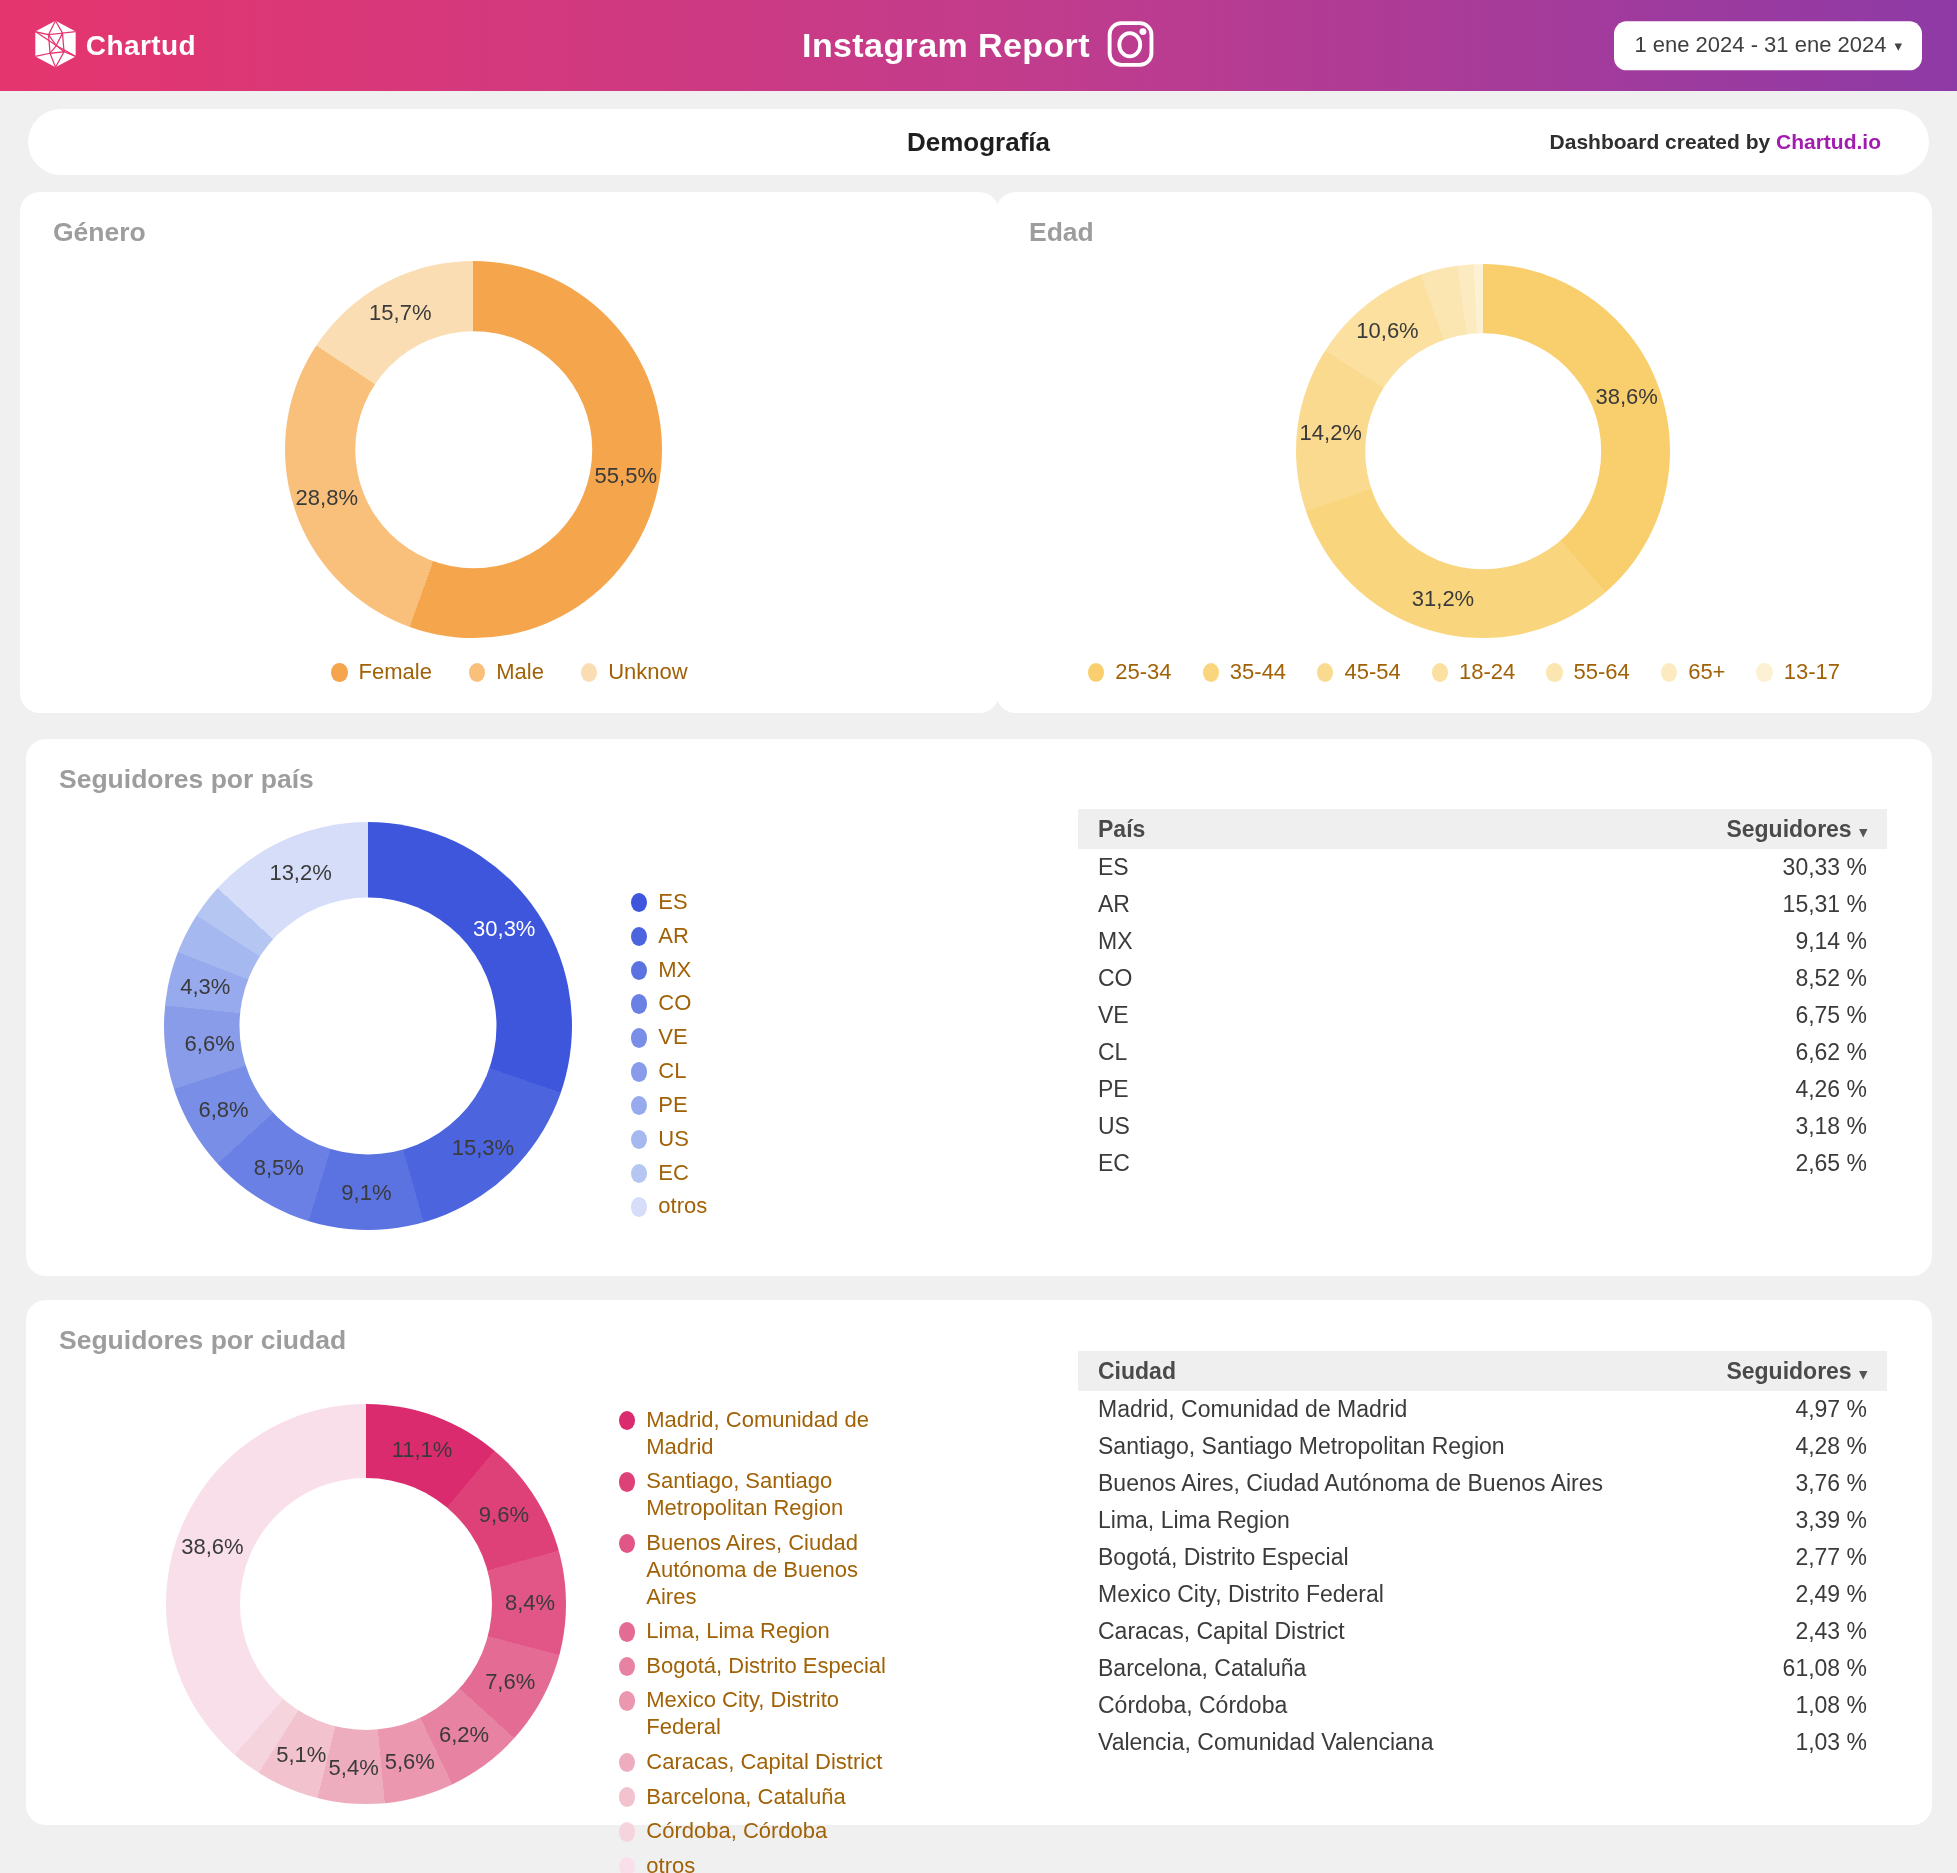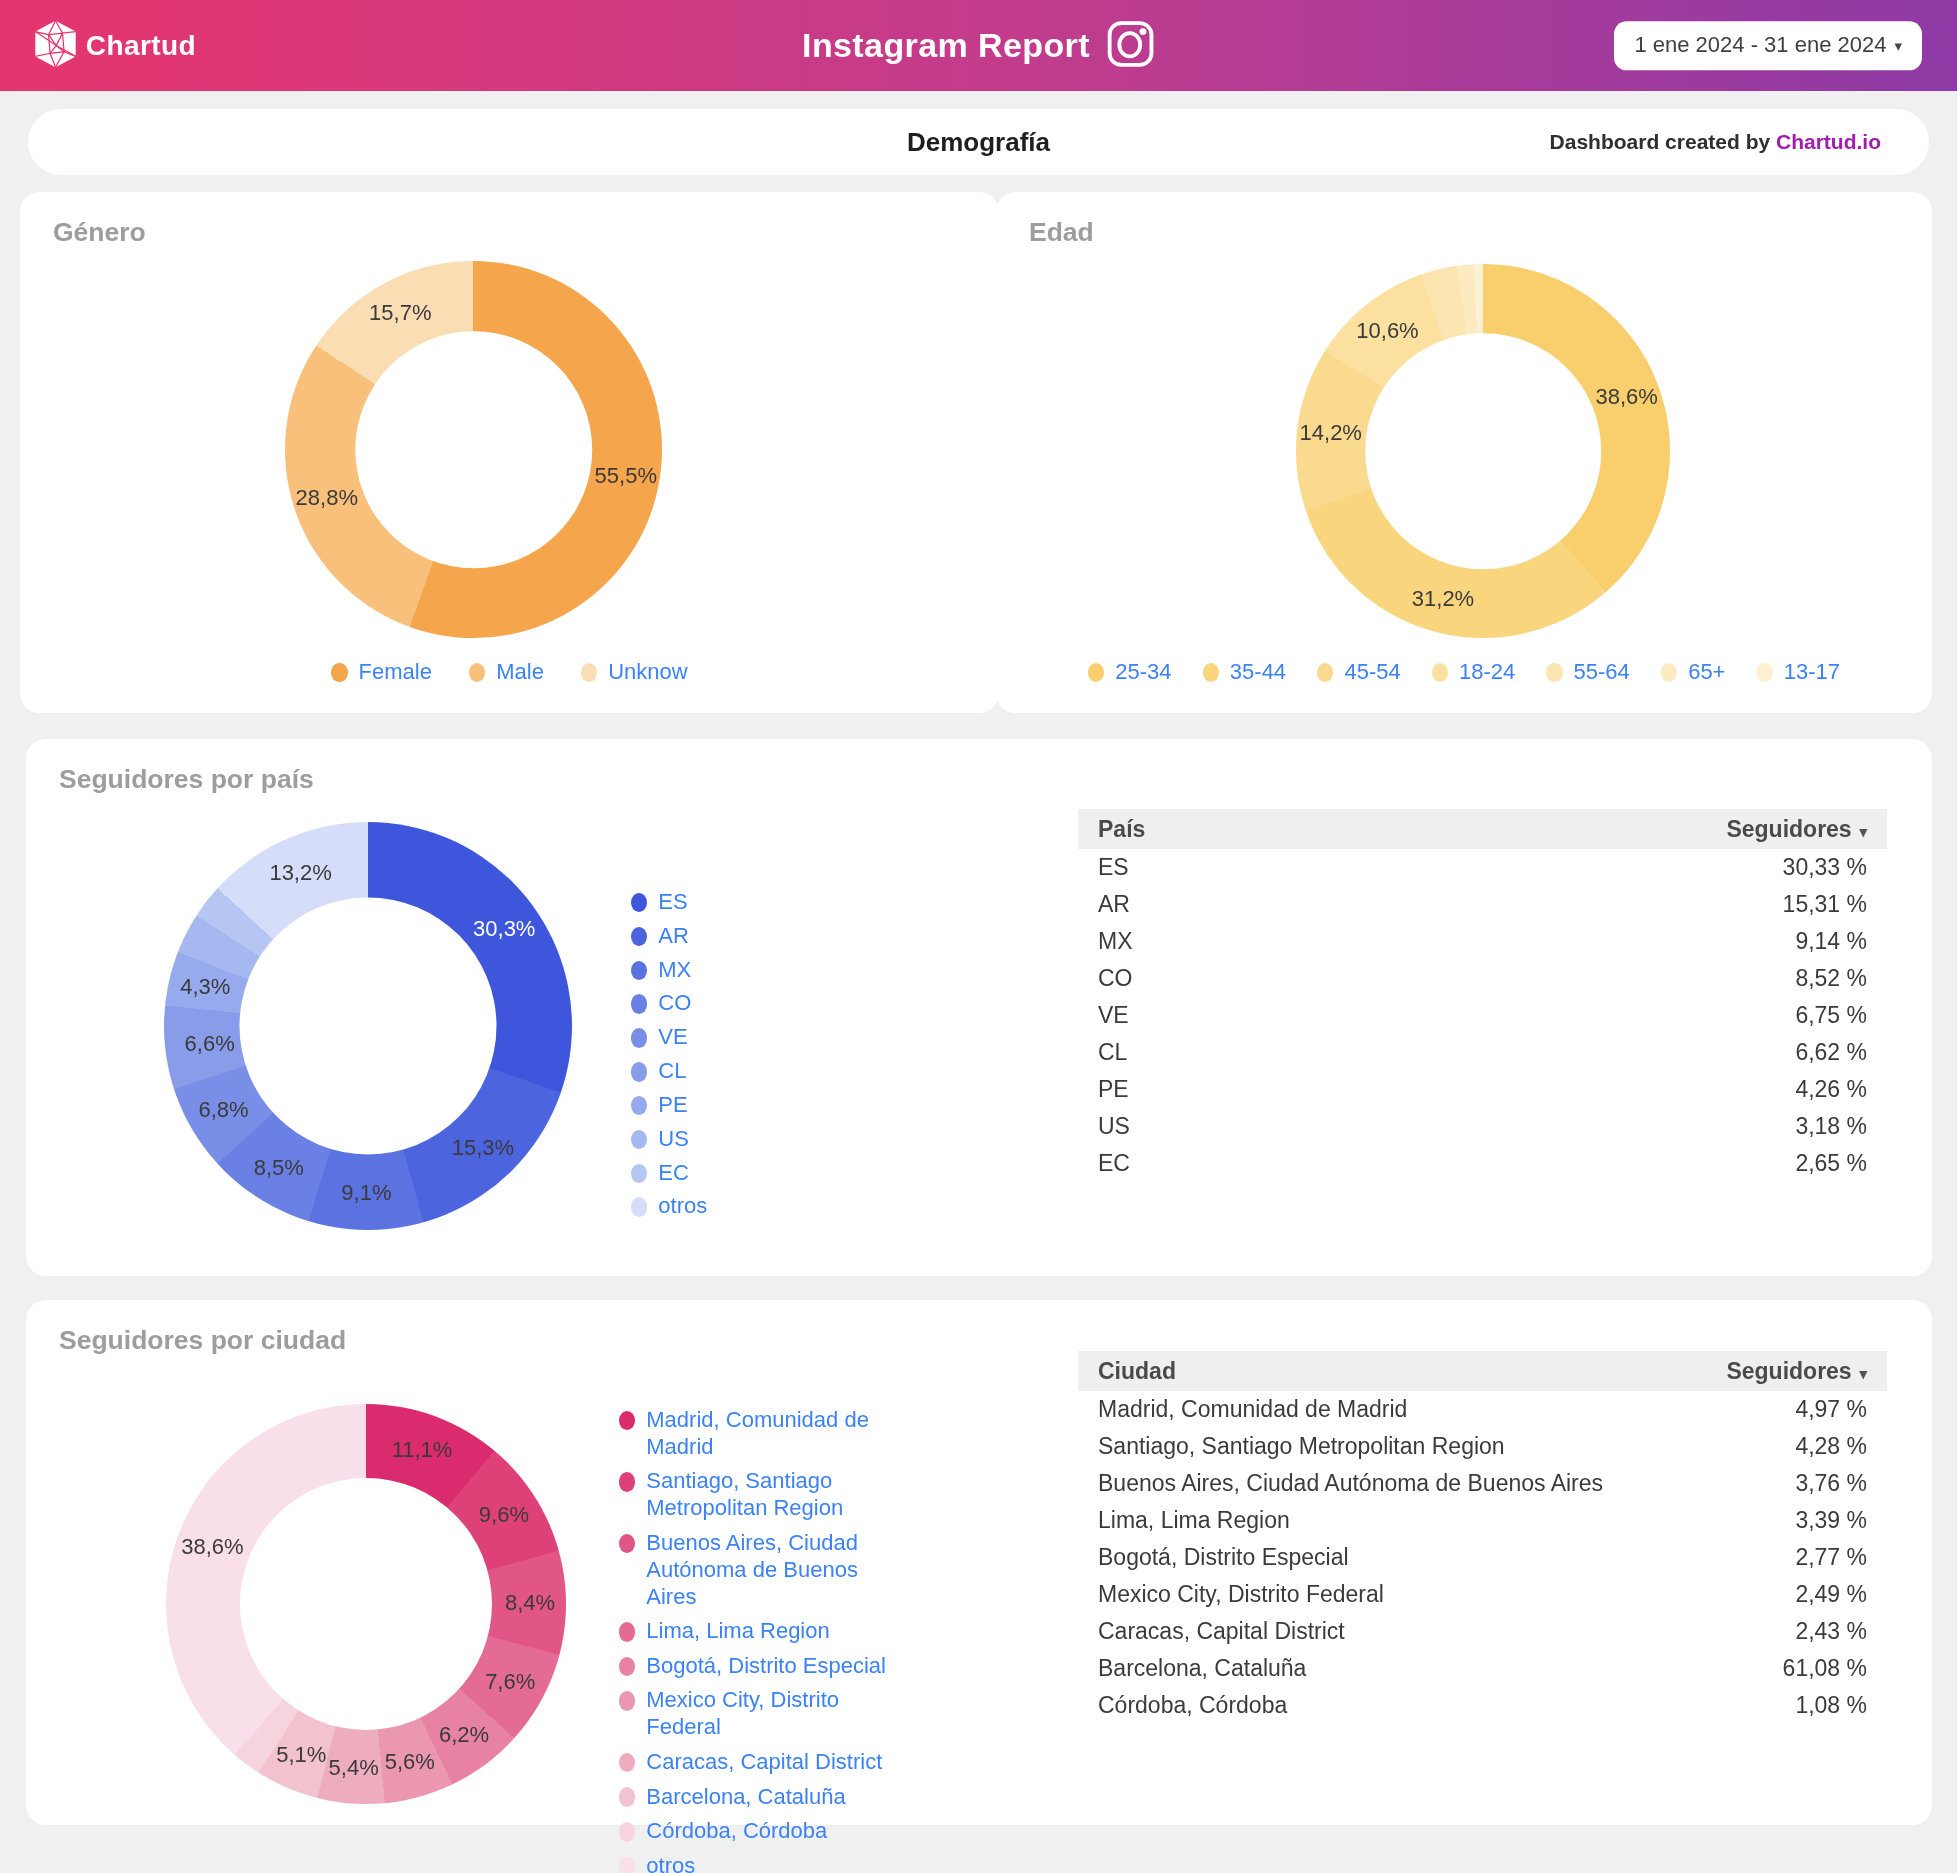--- a/index.html
+++ b/index.html
@@ -49,21 +49,21 @@
   
   .legend-row{position:absolute;bottom:27px;left:0;width:100%;display:flex;justify-content:center;
     align-items:center;gap:37px;}
   .legend-col{position:absolute;display:flex;flex-direction:column;}
   #legend-pais{left:605px;top:150px;gap:7px;}
   #legend-ciudad{left:593px;top:107px;gap:7.8px;max-width:269px;}
   .legend-item{display:flex;align-items:center;gap:11px;cursor:pointer;}
   .legend-col .legend-item{align-items:flex-start;}
   .legend-dot{width:16.3px;height:19.5px;border-radius:50%;flex:0 0 auto;}
   .legend-col .legend-dot{margin-top:3.9px;}
-  .legend-label{font-size:22px;color:#3b82f6;line-height:1.22;}
+  .legend-label{font-size:22px;color:#a16207;line-height:1.22;}
   #legend-edad{gap:31px;}
 
   
   .data-table{position:absolute;width:809px;border-collapse:collapse;font-size:23px;color:#3B3B3B;}
   #table-pais{left:1052px;top:70px;}
   #table-ciudad{left:1052px;top:51px;}
   .data-table th{background:#EFEFEF;height:40px;font-weight:bold;color:#4A4A4A;text-align:left;
     padding:0 20px;white-space:nowrap;}
   .data-table th.val{text-align:right;}
   .data-table td{height:37px;padding:0 20px;}
@@ -381,18 +381,22 @@
             <td class="val">2,43 %</td>
           </tr>
           <tr>
             <td>Barcelona, Cataluña</td>
             <td class="val">61,08 %</td>
           </tr>
           <tr>
             <td>Córdoba, Córdoba</td>
             <td class="val">1,08 %</td>
           </tr>
+          <tr>
+            <td>Valencia, Comunidad Valenciana</td>
+            <td class="val">1,03 %</td>
+          </tr>
         </tbody>
     </table>
   </div>
 
 </div>
 
 
 </body></html>

